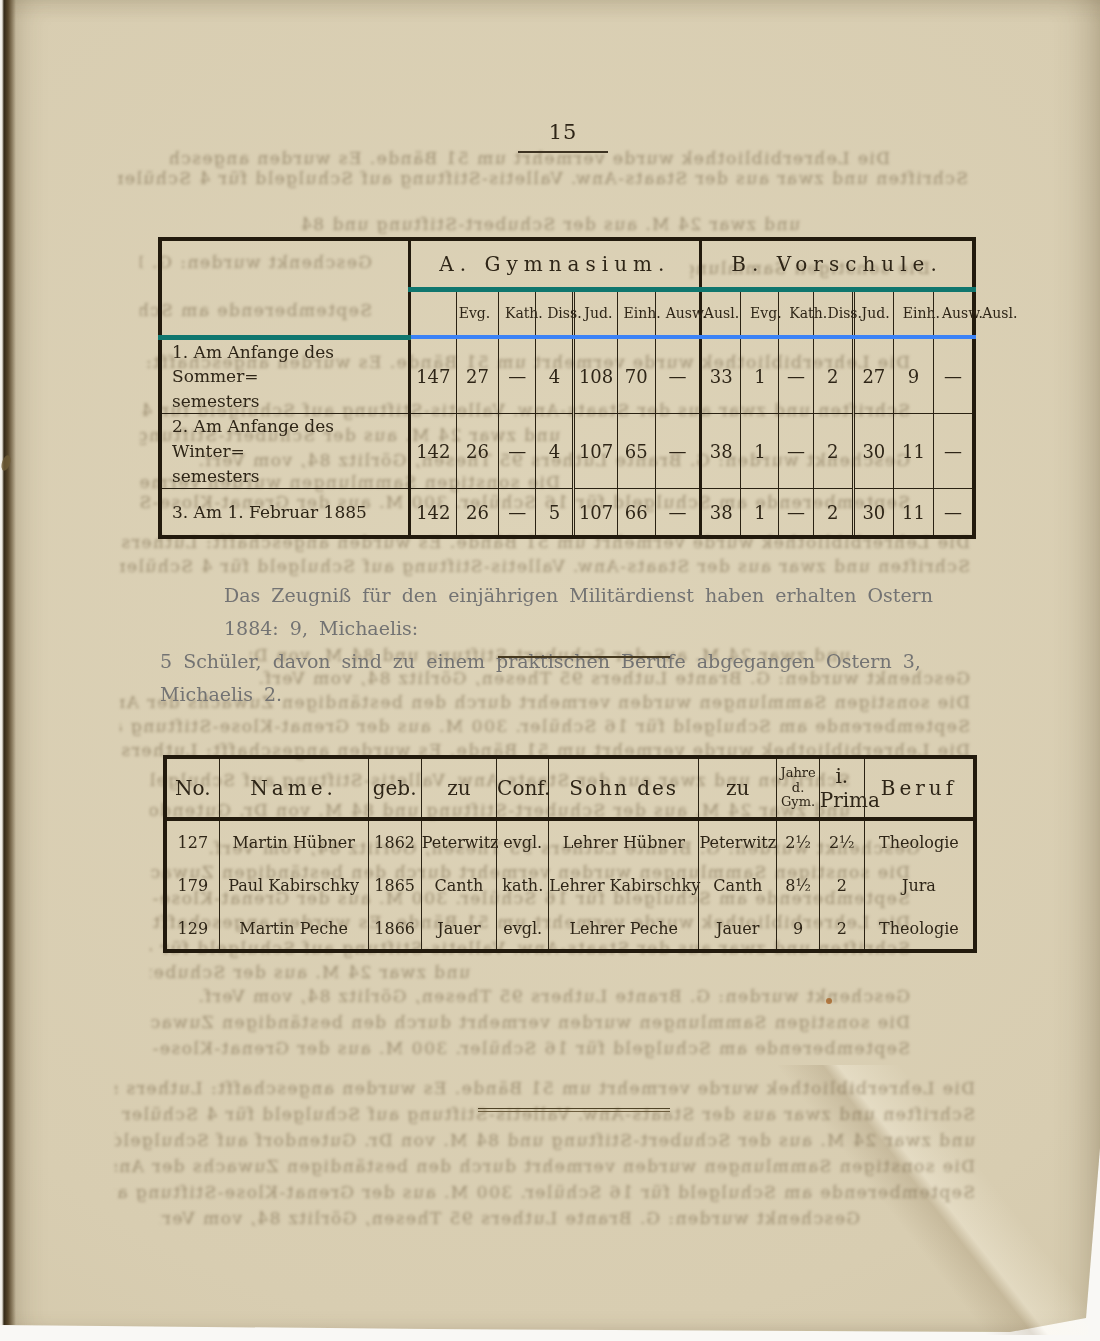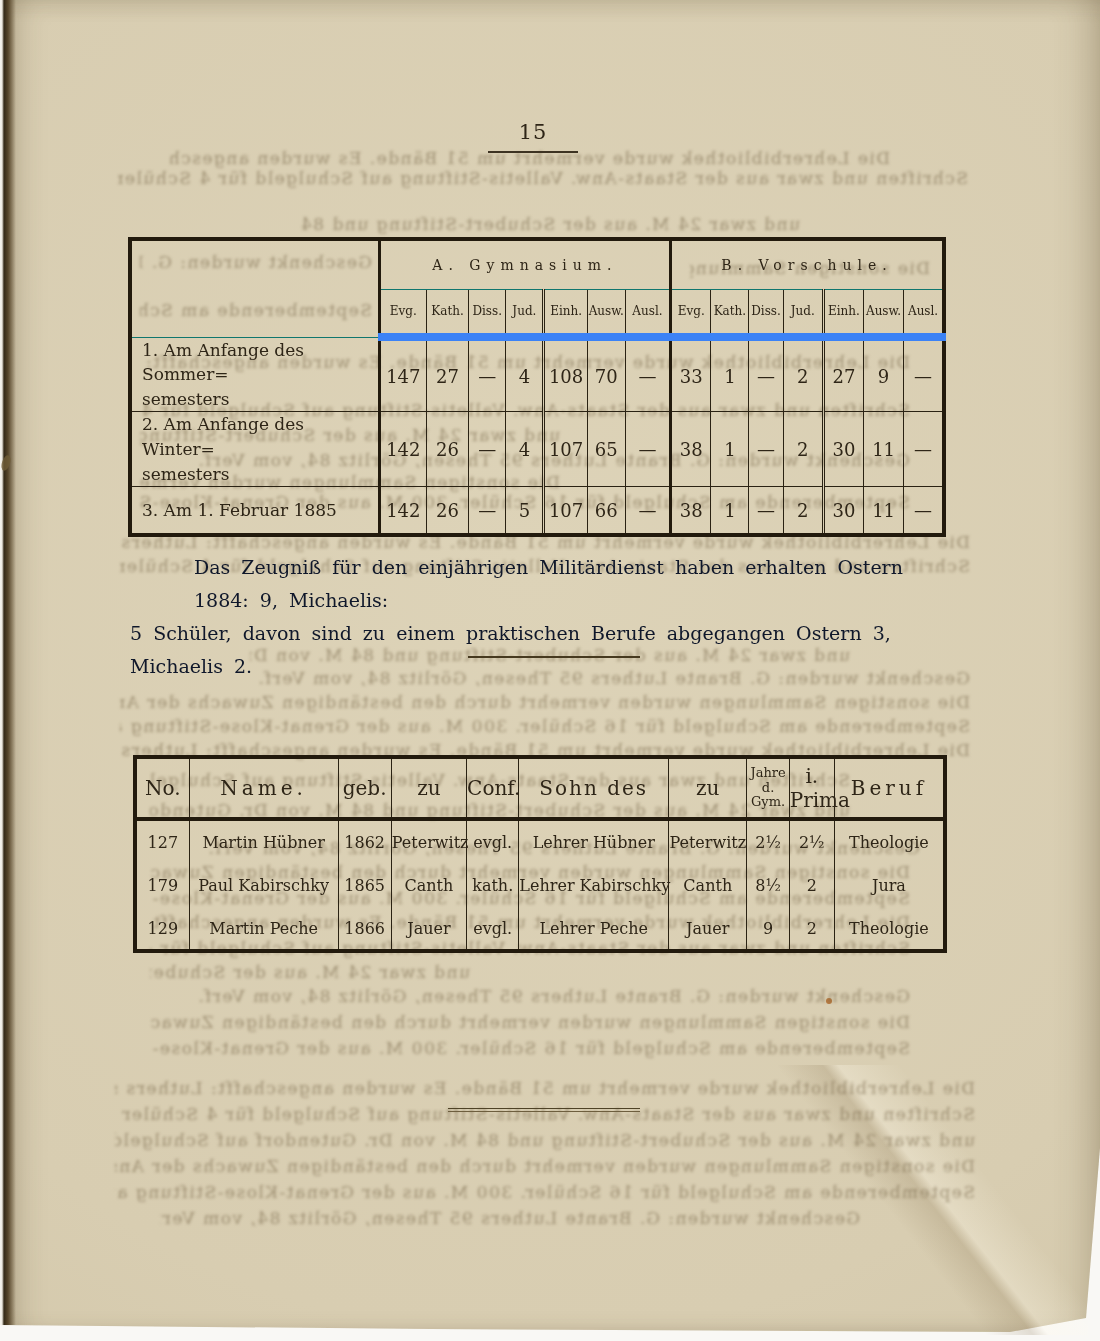--- a/index.html
+++ b/index.html
@@ -20,44 +20,44 @@
   .crease{position:absolute;right:12px;bottom:6px;width:310px;height:270px;
     background:linear-gradient(52deg,transparent 40%,rgba(140,120,85,.22) 49%,rgba(255,250,235,.30) 52%,transparent 64%);}
   .speck{position:absolute;left:826px;top:998px;width:6px;height:6px;border-radius:50%;
     background:#b06a2a;opacity:.85;}
 
   
   .bleed{position:absolute;z-index:1;height:22px;overflow:hidden;white-space:nowrap;
     font-size:17px;letter-spacing:1.5px;color:rgba(120,104,74,.60);
     transform:scaleX(-1);filter:blur(1.4px);pointer-events:none;}
 
-  .content{position:absolute;inset:0;z-index:2;}
+  .content{position:absolute;inset:0;z-index:2;margin-left:30px;}
 
   .pageno{position:absolute;top:120px;left:0;width:1066px;text-align:center;font-size:21px;letter-spacing:1px;}
   .rule-pageno{position:absolute;left:488px;top:151px;width:90px;height:2px;background:#3d3322;}
   .h-b{position:absolute;top:180px;left:40px;width:1050px;text-align:center;
        font-size:27px;font-weight:bold;color:#241c0e;letter-spacing:.5px;}
   .h-c{position:absolute;top:694px;left:0;width:1076px;text-align:center;
        font-size:26px;font-weight:bold;color:#241c0e;letter-spacing:.5px;}
   .divider1{position:absolute;left:468px;top:656px;width:172px;height:2px;background:#46391f;}
   .divider2{position:absolute;left:448px;top:1108px;width:192px;height:4px;
        border-top:1px solid #4e4226;border-bottom:1px solid #6d5e3e;}
 
-  .note{position:absolute;left:130px;top:551px;width:792px;font-size:19px;line-height:33px;
-        word-spacing:5px;color:#0f172a;}
+  .note{position:absolute;left:130px;top:579px;width:792px;font-size:19px;line-height:33px;
+        word-spacing:5px;color:#737373;}
   .note .l1{padding-left:64px;}
 
   table{border-collapse:collapse;table-layout:fixed;position:absolute;background:transparent;}
   td,th{padding:0;text-align:center;vertical-align:middle;color:#2e2517;font-weight:normal;}
 
   
   .t1{left:128px;top:237px;width:818px;border:4px solid #221a0d;}
   .t1 td{border:1px solid #2a2213;font-size:18px;}
-  .t1 tr.grp td{font-size:14px;letter-spacing:6px;height:50px;border-bottom:1px solid #0f766e;}
-  .t1 tr.sub td{font-size:12px;height:48px;border-bottom:8px solid #3b82f6;letter-spacing:0;}
+  .t1 tr.grp td{font-size:20px;letter-spacing:6px;height:50px;border-bottom:5px solid #0f766e;}
+  .t1 tr.sub td{font-size:14px;height:48px;border-bottom:4px solid #3b82f6;letter-spacing:0;padding-left:48px;}
   .t1 .stubhead{border-bottom:4px solid #221a0d;border-top:none;border-left:none;}
   .t1 .stub{text-align:left;padding-left:10px;font-size:17px;line-height:1.45;}
   .t1 .sA,.t1 .sB{border-left:3px solid #221a0d;}
   .t1 .dbl{border-left:3px double #2a2213;}
   .t1 tr.rmid td{border-bottom:1px solid #2a2213;}
   .t1 tr.rlast td{border-bottom:none;}
 
   
   .t2{left:133px;top:755px;width:814px;border:4px solid #221a0d;}
   .t2 th{border:1px solid #2a2213;border-bottom:4px solid #221a0d;height:62px;font-size:20px;}

